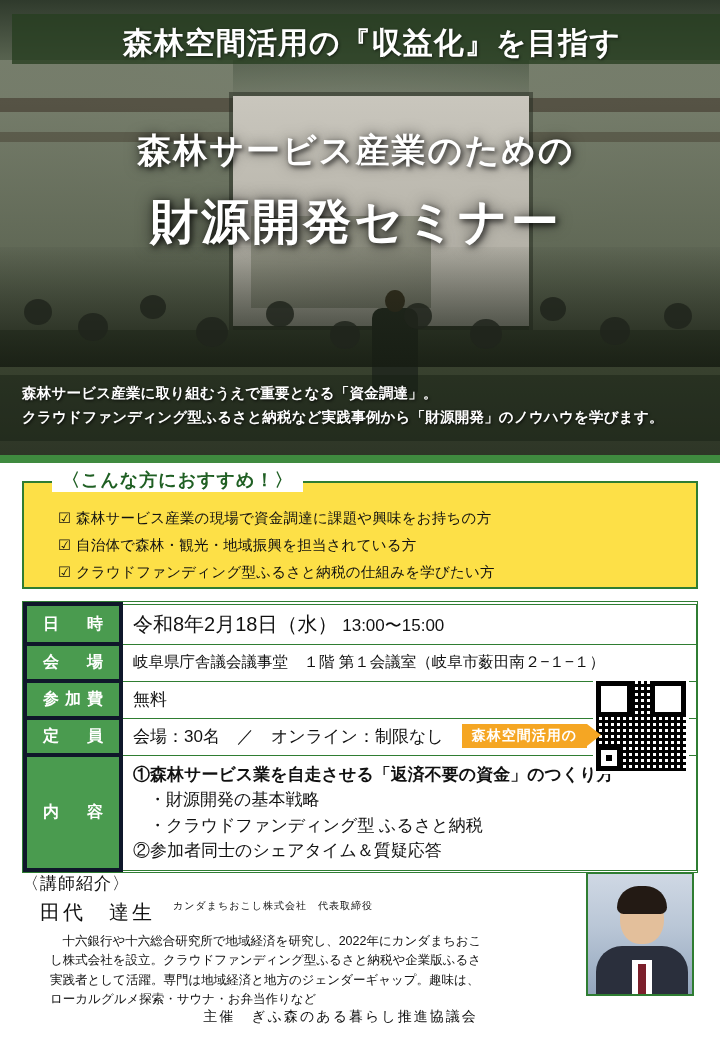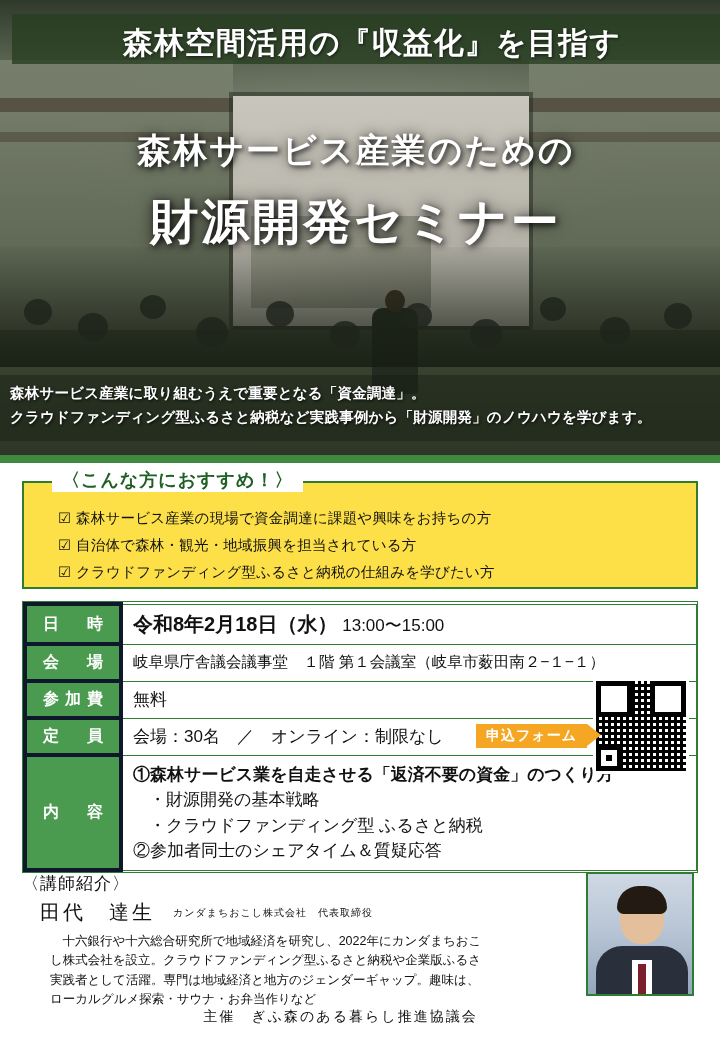--- a/index.html
+++ b/index.html
@@ -106,21 +106,21 @@
     letter-spacing:3px;
     text-shadow:2px 2px 6px rgba(0,0,0,.8), 0 0 16px rgba(0,0,0,.65);
   }
 
   .hero-lead {
     position:absolute; left:0; bottom:22px; width:720px;
     padding:8px 10px 10px 10px;
     background:rgba(20,28,16,0.42);
   }
   .hero-lead p {
-    margin:0 0 3px 0;
+    margin:0 0 3px 12px;
     color:#ffffff;
     font-size:14.5px;
     font-weight:bold;
     letter-spacing:.2px;
     text-shadow:1px 1px 3px rgba(0,0,0,.85);
     line-height:1.45;
   }
   .hero-bottom-rule {
     position:absolute; left:0; bottom:0; width:720px; height:8px;
     background:#3f8a3f;
@@ -167,21 +167,21 @@
   }
   .info td {
     border:1px solid #2f7d32;
     padding:6px 10px;
     font-size:17px;
     color:#111;
     vertical-align:middle;
     background:#fff;
   }
   .info td.small { font-size:15.5px; }
-  .dt-main { font-size:20px; font-weight:bold; }
+  .dt-main { font-size:20px; font-weight:normal; }
   .dt-rest { font-size:17px; }
   .content-cell { line-height:1.5; font-size:16px; padding-top:8px; padding-bottom:8px;}
   .content-cell .l1 { font-weight:bold; }
   .content-cell .l2 { padding-left:16px; }
   .content-cell .l3 { padding-left:16px; }
   .content-cell .l4 { }
 
   
   .qr-wrap {
     position:absolute; right:8px; top:76px;
@@ -228,21 +228,21 @@
   }
 
   
   .lect {
     position:absolute; left:22px; top:872px; width:676px; height:140px;
   }
   .lect-head {
     font-size:17px; color:#111; letter-spacing:1px; margin-bottom:4px;
   }
   .lect-name-row {
-    display:flex; align-items:center; gap:18px; padding-left:18px;
+    display:flex; align-items:flex-start; gap:18px; padding-left:18px;
   }
   .lect-name { font-size:20px; letter-spacing:3px; color:#111; }
   .lect-org { font-size:10px; color:#111; letter-spacing:1px; }
   .lect-bio {
     margin-top:6px; padding-left:28px; width:486px;
     font-size:12.5px; color:#111; line-height:1.55; letter-spacing:0;
   }
   .lect-photo {
     position:absolute; right:4px; top:0px;
     width:108px; height:124px;
@@ -368,21 +368,21 @@
     </tr>
   </tbody>
     </table>
 
   <div class="qr-wrap">
     <div class="qr">
         <span class="q3"></span>
       </div>
   </div>
   <div class="apply-arrow"></div>
-  <div class="apply-btn">申込フォーム</div>
+  <div class="apply-btn">森林空間活用の</div>
 </div>
 
 <div class="lect">
   <div class="lect-head">〈講師紹介〉</div>
   <div class="lect-name-row">
     <div class="lect-name">田代　達生</div>
     <div class="lect-org">カンダまちおこし株式会社　代表取締役</div>
   </div>
   <div class="lect-bio">
     <div>　十六銀行や十六総合研究所で地域経済を研究し、2022年にカンダまちおこ</div>

